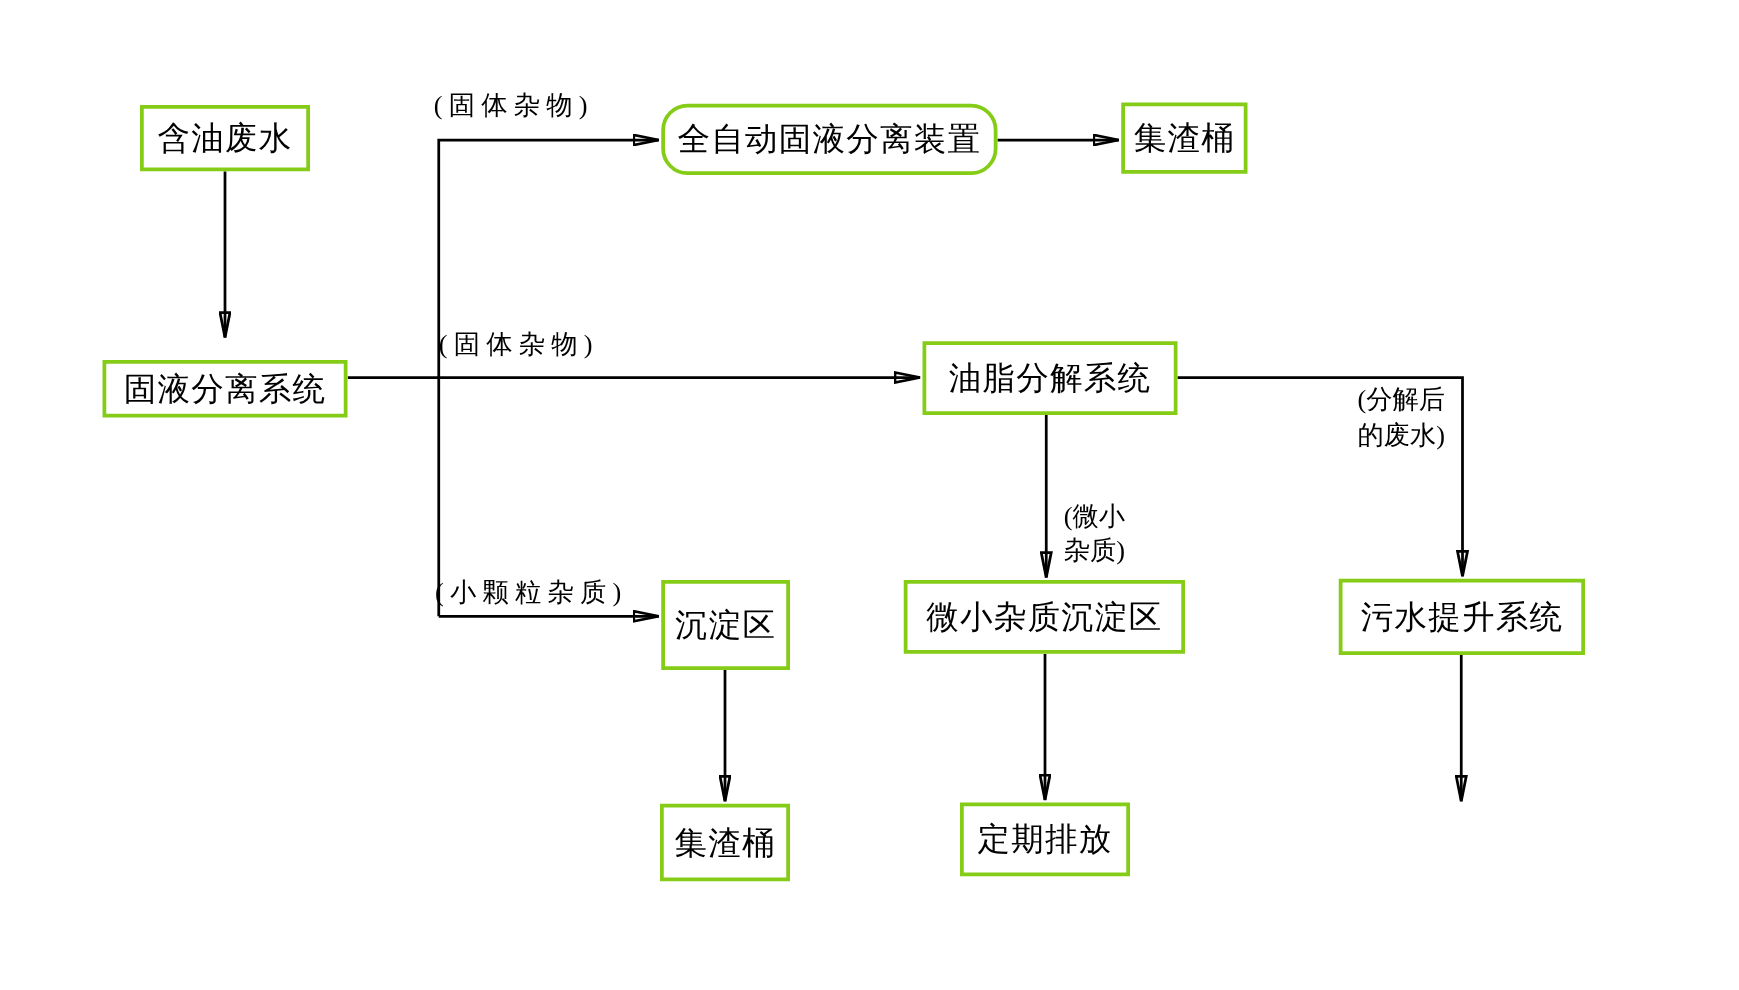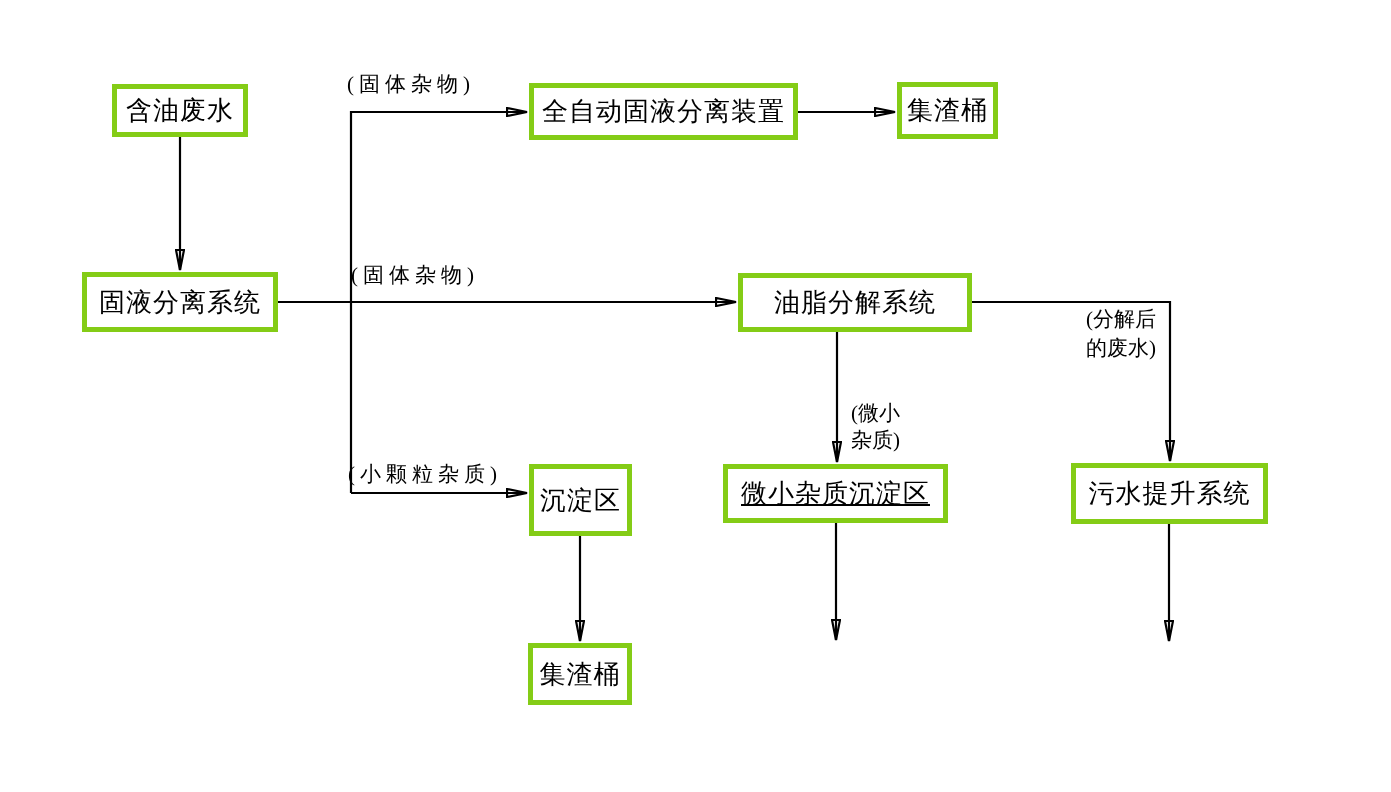--- a/index.html
+++ b/index.html
@@ -10,21 +10,21 @@
     background: #ffffff;
     font-family: "Liberation Serif", "DejaVu Serif", serif;
     color: #000000;
     overflow: hidden;
   }
   svg.connectors { position: absolute; left: 0; top: 0; }
   svg.connectors path { fill: none; stroke: #000000; stroke-width: 2.2; }
   .node {
     position: absolute;
     box-sizing: border-box;
-    border: 5px solid #84cc16;
+    border: 3px solid #84cc16;
     background: #ffffff;
     display: flex;
     align-items: center;
     justify-content: center;
     font-size: 26px;
     white-space: nowrap;
     letter-spacing: 1px;
   }
   .edge-label {
     position: absolute;
@@ -67,36 +67,37 @@
 
     <path d="M580,524 L580,641" marker-end="url(#arrow)"></path>
 
     <path d="M836,523 L836,640" marker-end="url(#arrow)"></path>
 
     <path d="M1169,524 L1169,641" marker-end="url(#arrow)"></path>
   </svg>
 
   <div class="node" style="left:112px; top:84px;  width:136px; height:53px;">含油废水</div>
 
-  <div class="node" style="left:82px;  top:272px; width:196px; height:60px;">固液分离系统</div>
+  <div class="node" style="left:82px;  top:288px; width:196px; height:46px;">固液分离系统</div>
 
-  <div class="node" style="left:529px; top:83px;  width:269px; height:57px;">全自动固液分离装置</div>
+  <div class="node" style="left:529px; top:83px;  width:269px; height:57px;border-radius:21px;">全自动固液分离装置</div>
 
   <div class="node" style="left:897px; top:82px;  width:101px; height:57px;">集渣桶</div>
 
-  <div class="node" style="left:738px; top:273px; width:234px; height:59px;">油脂分解系统</div>
+  <div class="node" style="left:738px; top:273px; width:204px; height:59px;">油脂分解系统</div>
 
   <div class="node" style="left:529px; top:464px; width:103px; height:72px;">沉淀区</div>
 
-  <div class="node" style="left:723px; top:464px; width:225px; height:59px;text-decoration:underline;">微小杂质沉淀区</div>
+  <div class="node" style="left:723px; top:464px; width:225px; height:59px;">微小杂质沉淀区</div>
 
   <div class="node" style="left:1071px; top:463px; width:197px; height:61px;">污水提升系统</div>
 
   <div class="node" style="left:528px; top:643px; width:104px; height:62px;">集渣桶</div>
 
+  <div class="node" style="left:768px; top:642px; width:136px; height:59px;">定期排放</div>
 
 
   <div class="edge-label spaced" style="left:347px; top:70px;">(固体杂物)</div>
 
   <div class="edge-label spaced" style="left:351px; top:261px;">(固体杂物)</div>
 
   <div class="edge-label spaced" style="left:348px; top:449px;margin-top:11px;">(小颗粒杂质)</div>
 
   <div class="edge-label two-line" style="left:851px; top:400px; width:66px;">
     <span>(微小</span><br>

